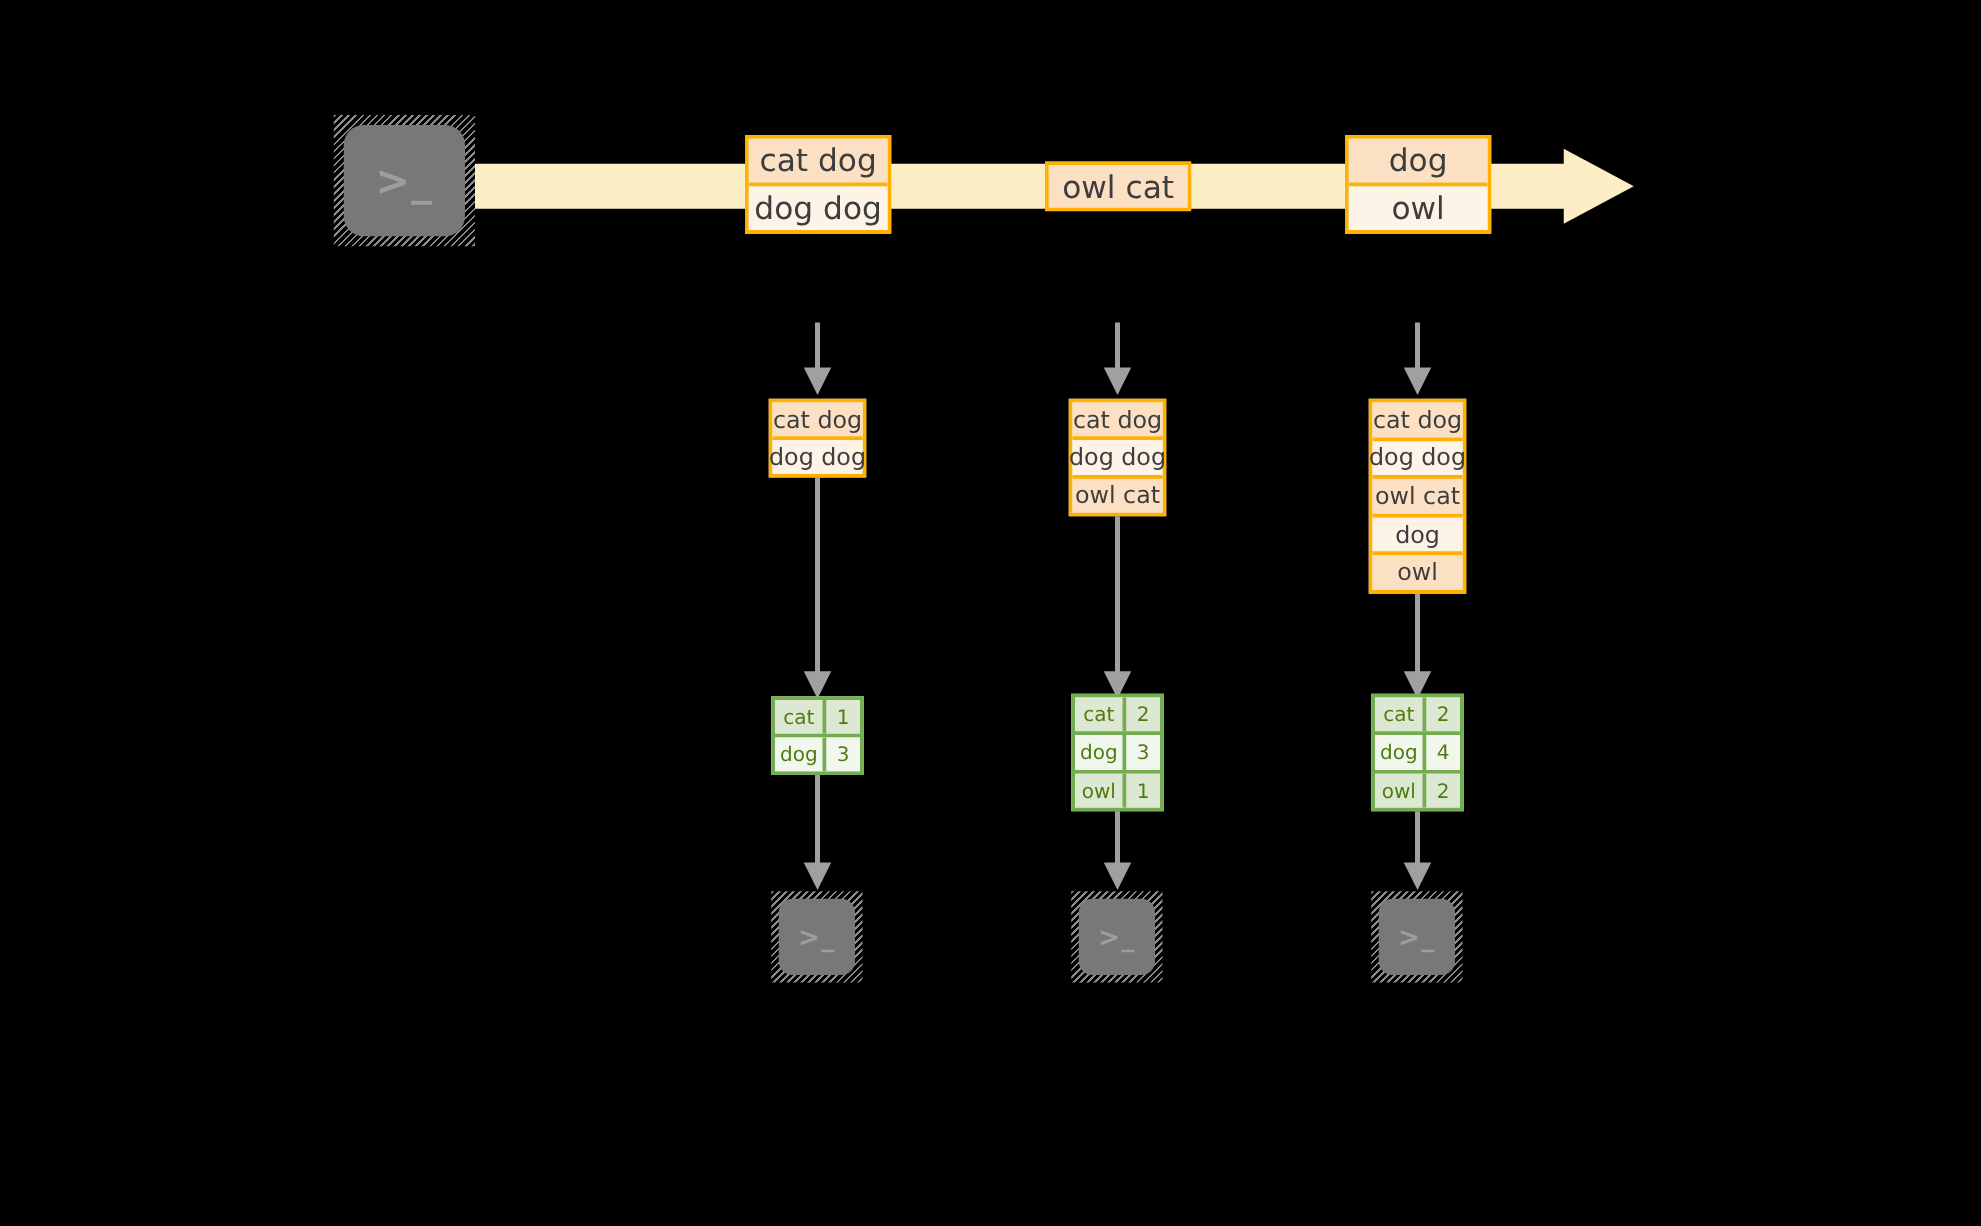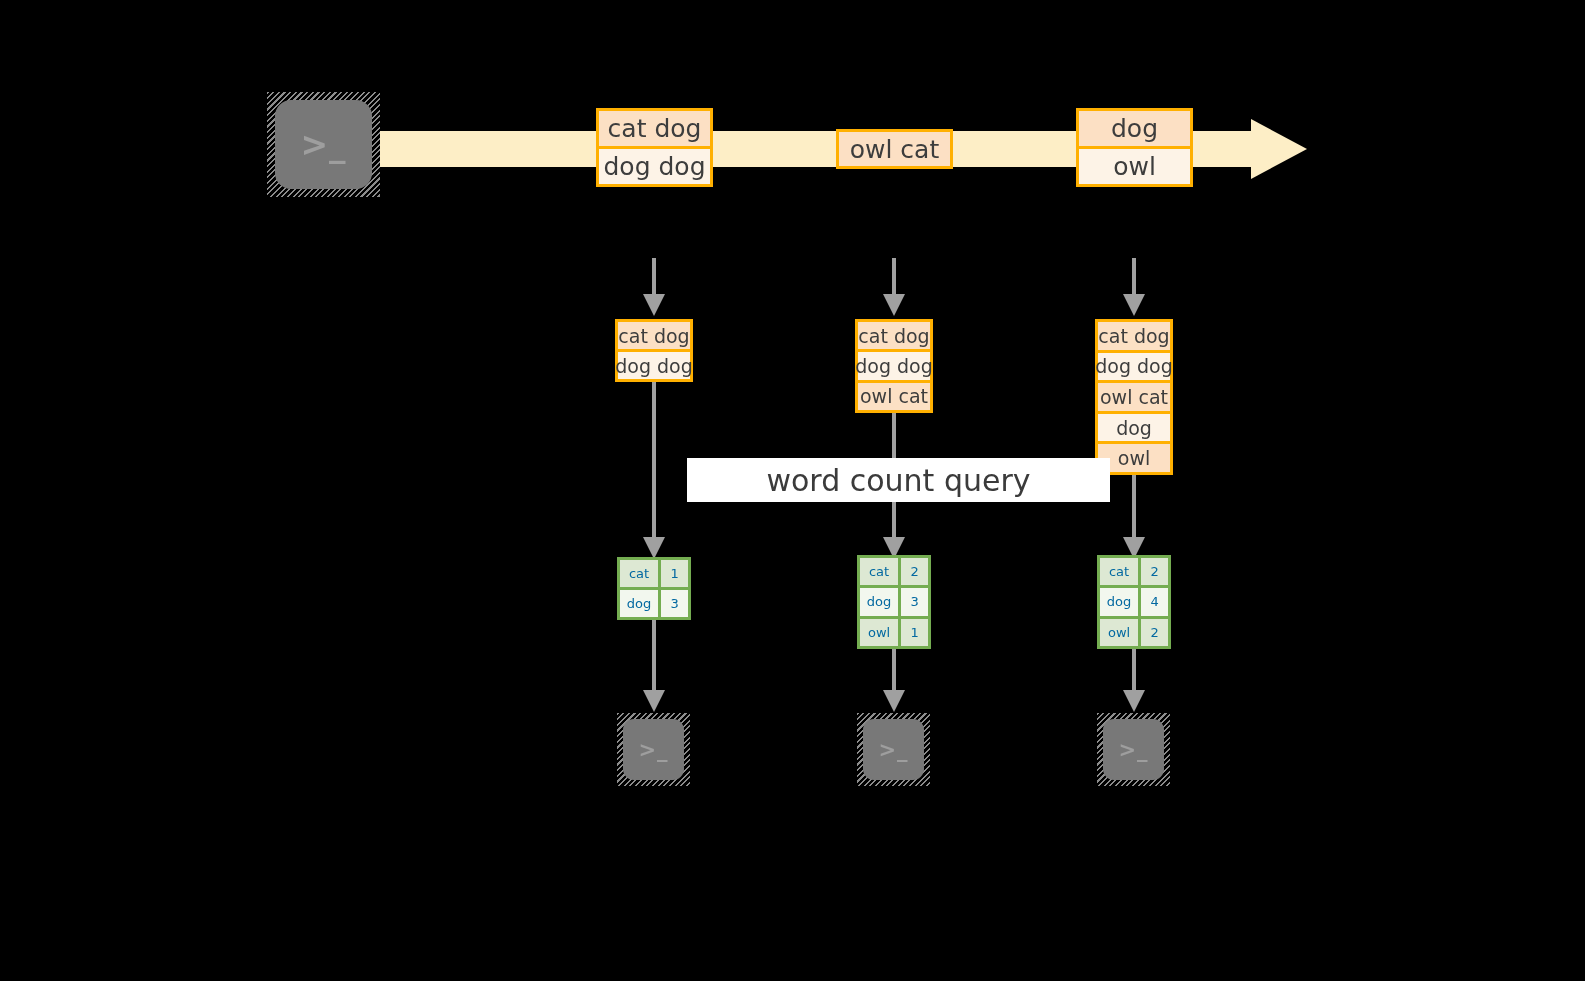--- a/index.html
+++ b/index.html
@@ -99,22 +99,22 @@
     flex: 1 1 auto;
     display: flex;
     border-top: 3px solid #74ad51;
   }
   .res-row:first-child { border-top: none; }
   .res-row .k, .res-row .v {
     box-sizing: border-box;
     display: flex;
     align-items: center;
     justify-content: center;
-    font-size: 13px;
-    color: #0369a1;
+    font-size: 16px;
+    color: #4d7c0f;
     background: #f2f7ee;
   }
   .res-row.shade .k, .res-row.shade .v { background: #dde8d3; }
   .res-row .k { flex: 0 0 56%; }
   .res-row .v { flex: 1 1 auto; border-left: 3px solid #74ad51; }
 
   
   .conn-line {
     position: absolute;
     background: #a0a0a0;
@@ -203,21 +203,20 @@
 
   <div class="conn-line" style="left:652px; top:382px; height:158px;"></div>
   <div class="conn-head" style="left:643px; top:537px;"></div>
 
   <div class="conn-line" style="left:892px; top:413px; height:127px;"></div>
   <div class="conn-head" style="left:883px; top:537px;"></div>
 
   <div class="conn-line" style="left:1132px; top:475px; height:65px;"></div>
   <div class="conn-head" style="left:1123px; top:537px;"></div>
 
-  <div class="query-label" style="left:687px; top:458px; width:423px; height:44px;">word count query</div>
 
   <div class="res-table" style="left:617px; top:557px; width:74px; height:63px;">
     <div class="res-row shade">
       <div class="k">cat</div>
       <div class="v">1</div>
     </div>
     <div class="res-row">
       <div class="k">dog</div>
       <div class="v">3</div>
     </div>

